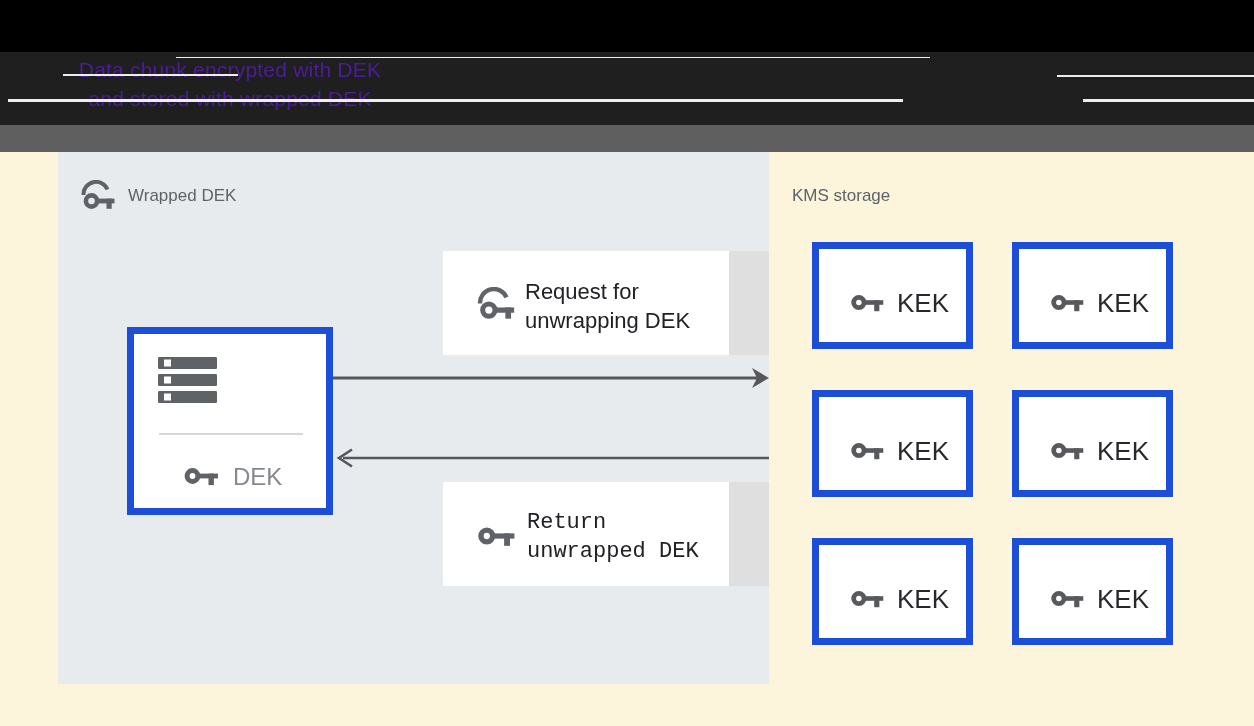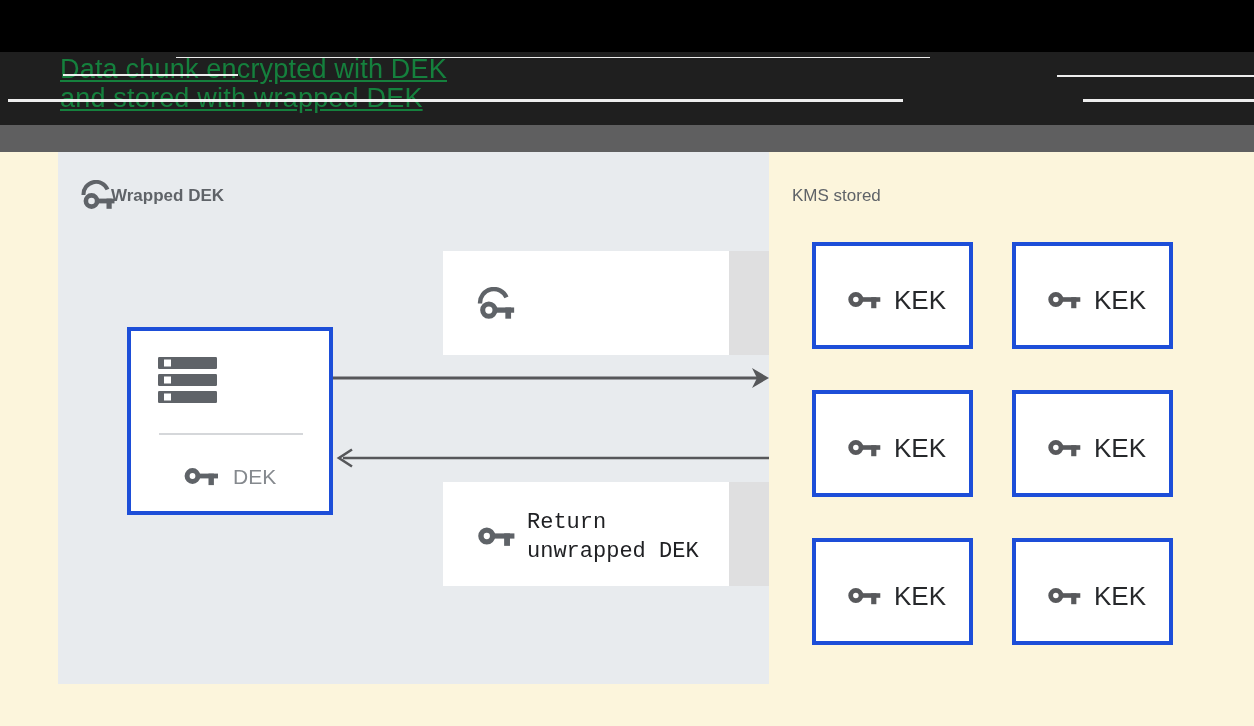--- a/index.html
+++ b/index.html
@@ -8,34 +8,34 @@
     background:#fcf5dc;
     font-family:"Liberation Sans","DejaVu Sans",sans-serif;
     -webkit-font-smoothing:antialiased;
   }
   .abs{position:absolute;}
   
   .hdr-black{left:0;top:0;width:1254px;height:52px;background:#000;}
   .hdr-dark{left:0;top:52px;width:1254px;height:73px;background:#1f1f1f;}
   .hdr-band{left:0;top:125px;width:1254px;height:27px;background:#5f5f60;}
   .hdr-caption{
-    color:#15803d;font-size:27px;line-height:29px;text-align:center;
-    letter-spacing:.2px;white-space:nowrap;text-decoration:underline;
+    color:#4c1d95;font-size:21px;line-height:29px;text-align:center;
+    letter-spacing:.2px;white-space:nowrap;
   }
   .streak{background:rgba(255,255,255,.92);height:2px;}
   
   .blue-panel{left:58px;top:152px;width:711px;height:532px;background:#e8ebee;}
   .panel-label{color:#5f6368;font-size:17px;line-height:20px;white-space:nowrap;}
   
   .card{background:#fff;}
-  .bordered{border:4px solid #1d4ed8;box-sizing:border-box;}
+  .bordered{border:7px solid #1d4ed8;box-sizing:border-box;}
   .edge-strip{background:#dfdfe0;}
   .card-text{color:#202124;font-size:22px;line-height:29px;}
   .kek-text{color:#26282b;font-size:26px;line-height:26px;}
-  .dek-text{color:#85898e;font-size:21px;line-height:24px;}
+  .dek-text{color:#85898e;font-size:24px;line-height:24px;}
   .divider{background:#d5d7da;height:2px;}
   .icon{color:#5f6368;display:block;}
   .icon-dark{color:#58595c;display:block;}
 </style>
 </head>
 <body>
 
 <div id="stage">
 
   <div class="abs hdr-black"></div>
@@ -55,21 +55,21 @@
   <div class="abs streak" style="left:1083px;top:99px;width:171px;height:3px;"></div>
 
   <div class="abs blue-panel"></div>
 
   <svg class="abs icon" style="left:81px;top:180px;" width="34" height="30" viewBox="0 0 34 30">
     <path d="M2.5 15 A12.5 12.5 0 0 1 26.5 9.5" fill="none" stroke="currentColor" stroke-width="4"></path>
     <circle cx="10.5" cy="21" r="5.6" fill="none" stroke="currentColor" stroke-width="4.6"></circle>
     <rect x="17" y="18.6" width="16.5" height="4.8" fill="currentColor"></rect>
     <rect x="25.5" y="18.6" width="5.2" height="10.2" fill="currentColor"></rect>
   </svg>
-  <div class="abs panel-label" style="left:111px;top:186px;font-weight:bold;">Wrapped DEK</div>
+  <div class="abs panel-label" style="left:128px;top:186px;">Wrapped DEK</div>
 
   <div class="abs card bordered" style="left:127px;top:327px;width:206px;height:188px;"></div>
   <svg class="abs icon" style="left:158px;top:357px;" width="59" height="46" viewBox="0 0 59 46">
     <g fill="currentColor">
       <rect x="0" y="0" width="59" height="12" rx="1.2"></rect>
       <rect x="0" y="17" width="59" height="12" rx="1.2"></rect>
       <rect x="0" y="34" width="59" height="12" rx="1.2"></rect>
     </g>
     <g fill="#ffffff">
       <rect x="6" y="2.5" width="7" height="7"></rect>
@@ -86,40 +86,41 @@
   <div class="abs dek-text" style="left:233px;top:465px;">DEK</div>
 
   <div class="abs card" style="left:443px;top:251px;width:286px;height:104px;"></div>
   <div class="abs edge-strip" style="left:729px;top:251px;width:40px;height:104px;"></div>
   <svg class="abs icon" style="left:477px;top:287px;" width="38" height="33" viewBox="0 0 34 30">
     <path d="M2.5 15 A12.5 12.5 0 0 1 26.5 9.5" fill="none" stroke="currentColor" stroke-width="4"></path>
     <circle cx="10.5" cy="21" r="5.6" fill="none" stroke="currentColor" stroke-width="4.6"></circle>
     <rect x="17" y="18.6" width="16.5" height="4.8" fill="currentColor"></rect>
     <rect x="25.5" y="18.6" width="5.2" height="10.2" fill="currentColor"></rect>
   </svg>
+  <div class="abs card-text" style="left:525px;top:277px;width:172px;">Request for unwrapping DEK</div>
 
   <div class="abs card" style="left:443px;top:482px;width:286px;height:104px;"></div>
   <div class="abs edge-strip" style="left:729px;top:482px;width:40px;height:104px;"></div>
   <svg class="abs icon" style="left:477px;top:523px;" width="38" height="26" viewBox="0 0 34 24">
     <circle cx="8.5" cy="12" r="5.4" fill="none" stroke="currentColor" stroke-width="5"></circle>
     <rect x="14" y="9.6" width="20" height="4.8" fill="currentColor"></rect>
     <rect x="24.5" y="9.6" width="5.4" height="11.5" fill="currentColor"></rect>
   </svg>
   <div class="abs card-text" style="left:527px;top:508px;width:172px;font-family:Liberation Mono, monospace;">Return unwrapped DEK</div>
 
   <svg class="abs" style="left:333px;top:366px;" width="436" height="24" viewBox="0 0 436 24">
     <line x1="0" y1="12" x2="424" y2="12" stroke="#56575a" stroke-width="3"></line>
     <polygon points="419,2 436,12 419,22 424,12" fill="#56575a"></polygon>
   </svg>
   <svg class="abs" style="left:335px;top:446px;" width="434" height="24" viewBox="0 0 434 24">
     <line x1="8" y1="12" x2="434" y2="12" stroke="#56575a" stroke-width="2.6"></line>
     <path d="M17 3.5 L4 12 L17 20.5" fill="none" stroke="#56575a" stroke-width="2.6"></path>
   </svg>
 
-  <div class="abs panel-label" style="left:792px;top:186px;">KMS stored</div>
+  <div class="abs panel-label" style="left:792px;top:186px;">KMS storage</div>
 
   <div class="abs card bordered" style="left:812px;top:242px;width:161px;height:107px;">
     <svg class="abs icon-dark" style="left:31px;top:42px;" width="34" height="23" viewBox="0 0 34 24">
       <circle cx="8.5" cy="12" r="5.4" fill="none" stroke="currentColor" stroke-width="5"></circle>
       <rect x="14" y="9.6" width="20" height="4.8" fill="currentColor"></rect>
       <rect x="24.5" y="9.6" width="5.4" height="11.5" fill="currentColor"></rect>
     </svg>
     <div class="abs kek-text" style="left:78px;top:41px;">KEK</div>
   </div>
 

